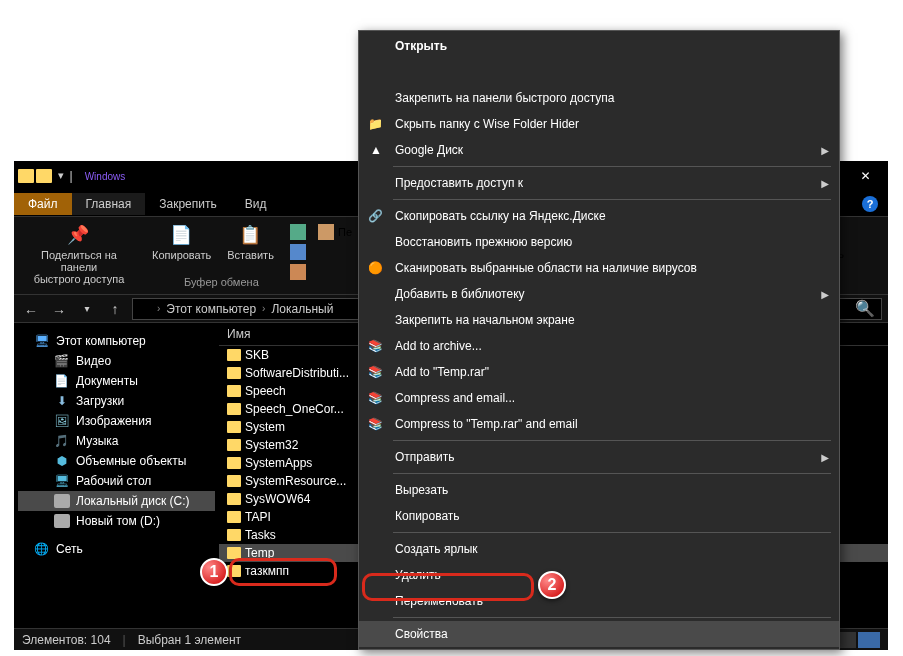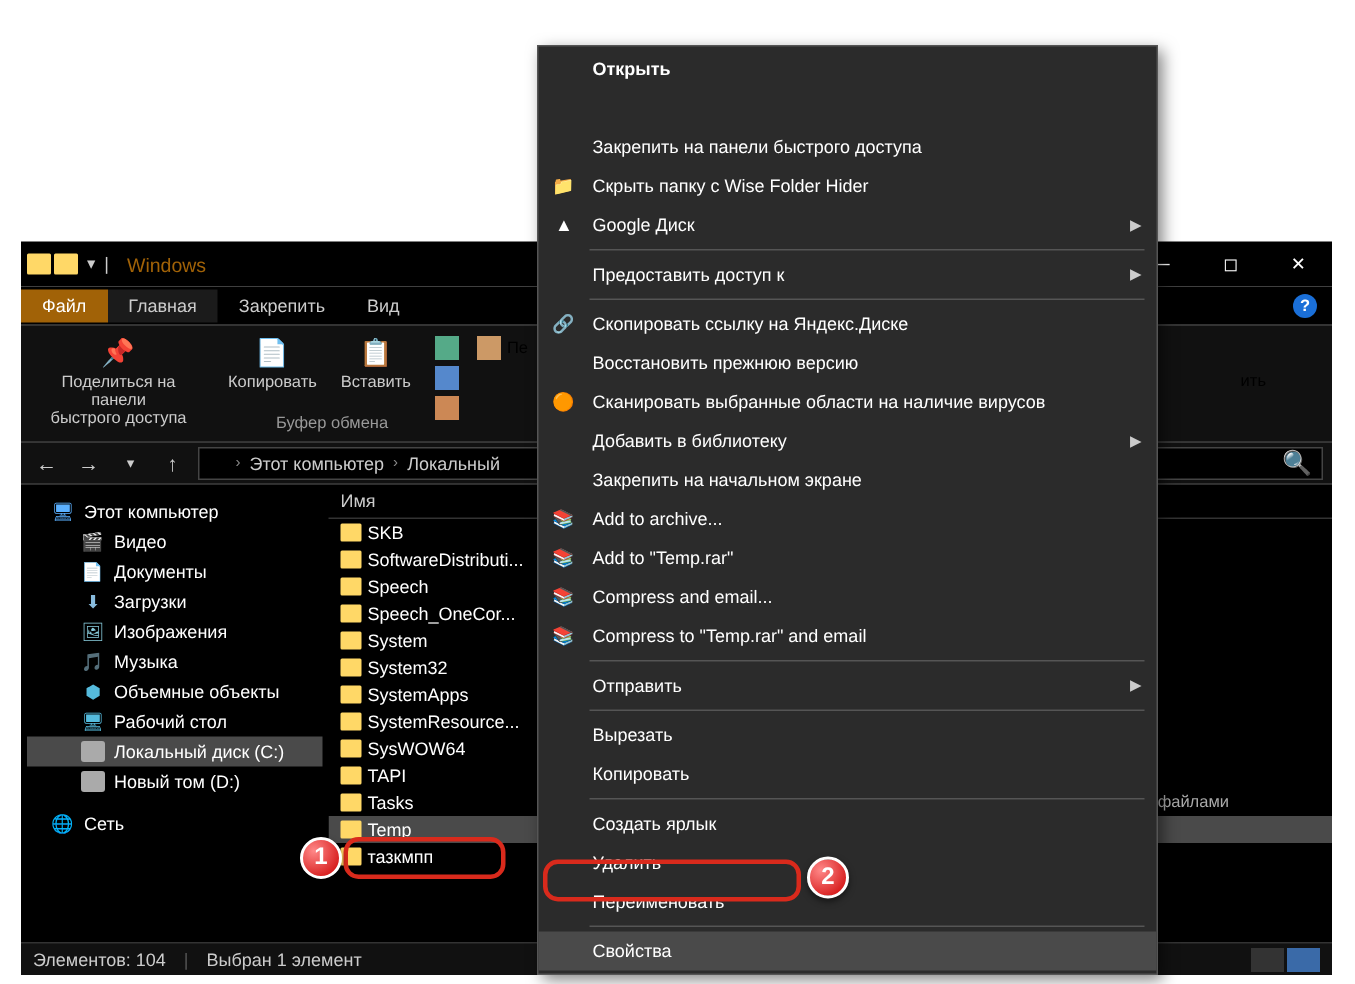--- a/index.html
+++ b/index.html
@@ -1,20 +1,20 @@
 <!DOCTYPE html>
 <html><head>
 <meta charset="utf-8">
 <style>
 * { margin: 0; padding: 0; box-sizing: border-box; font-family: "Segoe UI", Tahoma, sans-serif; }
 body { background: #fff; width: 903px; height: 656px; position: relative; overflow: hidden; }
 .titlebar { position: absolute; left: 14px; top: 161px; width: 874px; height: 30px; display: flex; align-items: center; background: #000; }
 .titlebar .ticons { display: flex; gap: 2px; padding-left: 4px; }
 .titlebar .folder-icon { width: 16px; height: 14px; background: #ffd867; border-radius: 1px; display: inline-block; }
-.titlebar .title { margin-left: 8px; font-size: 13px; color: #a16207; }
+.titlebar .title { margin-left: 8px; font-size: 10px; color: #8b5cf6; }
 .titlebar .winbtns { margin-left: auto; display: flex; }
 .titlebar .winbtn { width: 45px; height: 30px; display: flex; align-items: center; justify-content: center; color: #fff; font-size: 12px; }
 .ribbon-tabs { position: absolute; left: 14px; top: 191px; width: 874px; height: 26px; display: flex; align-items: center; background: #000; border-bottom: 1px solid #333; }
 .tab { padding: 4px 14px; font-size: 12px; color: #ccc; }
 .tab.file { background: #a16207; color: #fff; text-align: center; }
 .tab.active { background: #1b1b1b; }
 .help-ico { margin-left: auto; margin-right: 10px; width: 16px; height: 16px; border-radius: 50%; background: #1a6fd8; color: #fff; display: flex; align-items: center; justify-content: center; font-size: 11px; font-weight: bold; }
 .ribbon { position: absolute; left: 14px; top: 217px; width: 874px; height: 78px; background: #111; display: flex; align-items: flex-start; padding-top: 4px; border-bottom: 1px solid #333; }
 .ribbon .grp { display: flex; flex-direction: column; align-items: center; color: #ccc; font-size: 11px; }
 .ribbon .bigbtn { display: flex; flex-direction: column; align-items: center; padding: 2px 8px; }
@@ -48,21 +48,21 @@
 .row .c-name { width: 180px; padding-left: 8px; display: flex; align-items: center; gap: 4px; }
 .row .c-date { width: 160px; color: #aaa; font-size: 11px; }
 .row .c-type { width: 140px; color: #aaa; font-size: 11px; }
 .row.sel { background: #4a4a4a; }
 .fico { width: 14px; height: 12px; background: #ffd867; border-radius: 1px; display: inline-block; }
 .statusbar { position: absolute; left: 14px; top: 628px; width: 874px; height: 22px; background: #111; display: flex; align-items: center; font-size: 12px; color: #ccc; padding: 0 8px; gap: 12px; border-top: 1px solid #333; }
 .statusbar .viewbtns { margin-left: auto; display: flex; gap: 2px; }
 .statusbar .vbtn { width: 22px; height: 16px; background: #333; }
 .statusbar .vbtn.active { background: #3a6aa8; }
 
-.ctx { position: absolute; left: 358px; top: 30px; width: 414px; background: #2b2b2b; border: 1px solid #555; box-shadow: 3px 3px 10px rgba(0,0,0,0.5); z-index: 50; padding: 2px 0; }
+.ctx { position: absolute; left: 358px; top: 30px; width: 482px; background: #2b2b2b; border: 1px solid #555; box-shadow: 3px 3px 10px rgba(0,0,0,0.5); z-index: 50; padding: 2px 0; }
 .ctx-item { display: flex; align-items: center; padding: 5px 10px 5px 8px; font-size: 12px; color: #fff; gap: 10px; position: relative; }
 .ctx-item.hover { background: #4a4a4a; }
 .ctx-item .mico { width: 18px; height: 16px; display: inline-flex; align-items: center; justify-content: center; font-size: 12px; }
 .ctx-item .arrow { margin-left: auto; font-size: 10px; color: #ccc; }
 .ctx-sep { height: 1px; background: #555; margin: 3px 8px 3px 34px; }
 .ctx-item .lbl { flex: 1; }
 
 .callout-highlight { position: absolute; border: 3px solid #d92a1c; border-radius: 10px; pointer-events: none; z-index: 100; }
 .badge { position: absolute; width: 28px; height: 28px; border-radius: 50%; background: radial-gradient(circle at 30% 30%, #f88, #c00); border: 2px solid #fff; color: #fff; display: flex; align-items: center; justify-content: center; font-weight: bold; font-size: 16px; z-index: 110; box-shadow: 0 2px 4px rgba(0,0,0,0.5); }
 </style>

